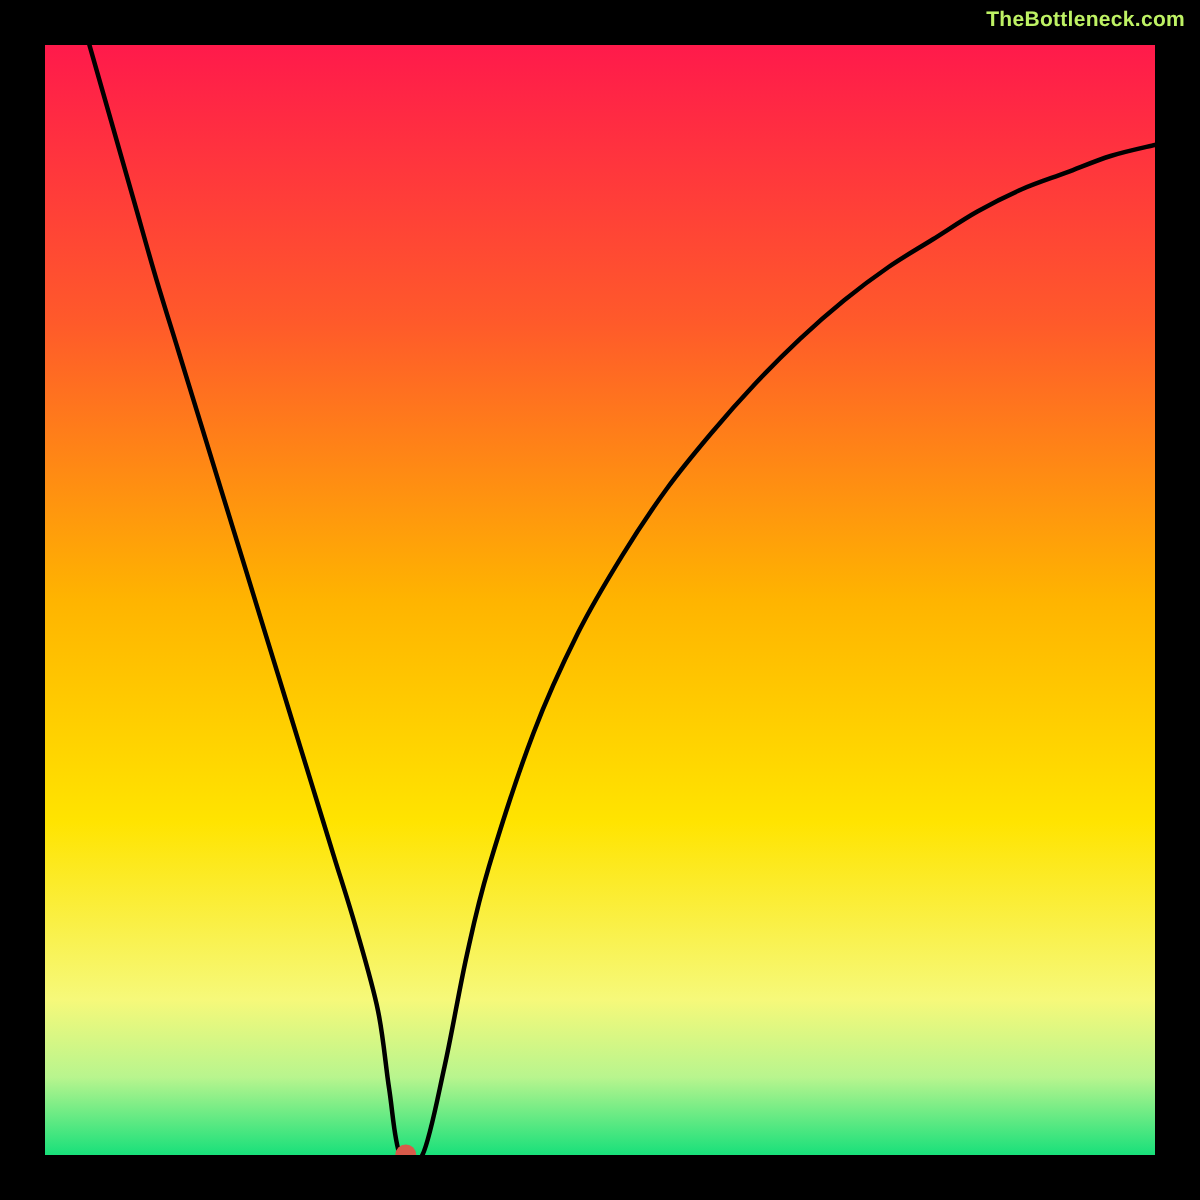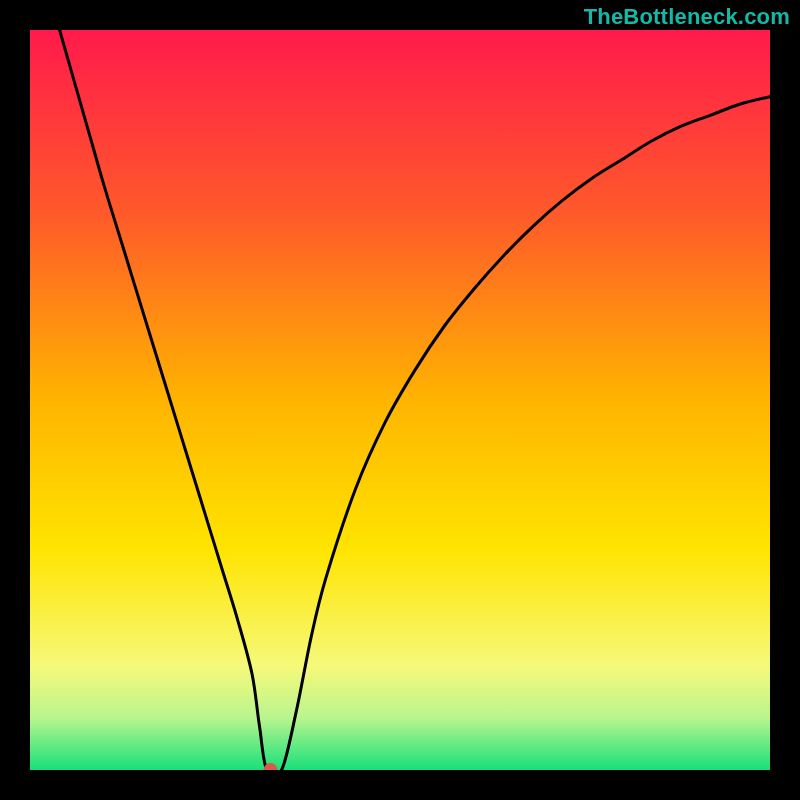--- a/index.html
+++ b/index.html
@@ -14,22 +14,22 @@
   .frame {
     position: relative;
     width: 800px;
     height: 800px;
     background: #000;
   }
   .watermark {
     position: absolute;
     top: 4px;
     right: 10px;
-    color: #14b8a6;
-    font-size: 22px;
+    color: #bef264;
+    font-size: 14px;
     font-weight: 600;
     letter-spacing: 0.2px;
     user-select: none;
   }
   .plot-wrap {
     position: absolute;
     left: 30px;
     top: 30px;
     width: 740px;
     height: 740px;

